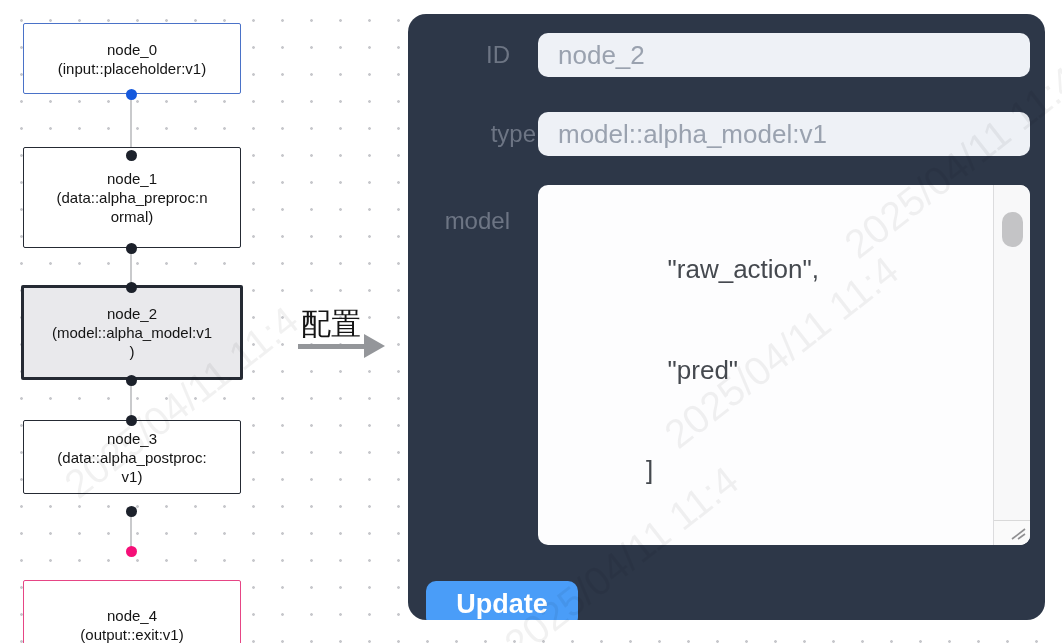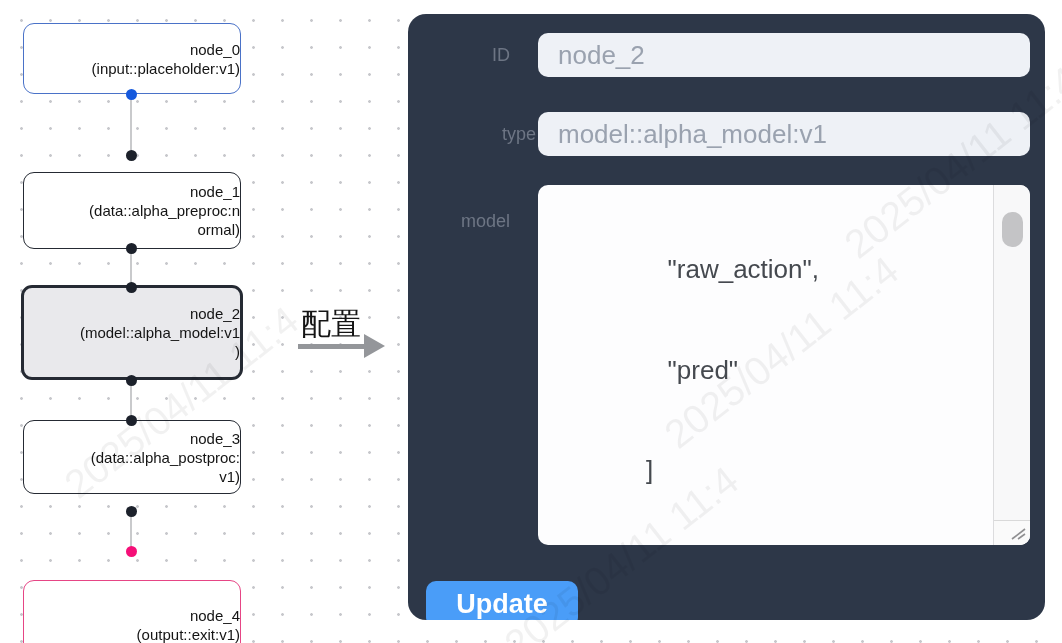--- a/index.html
+++ b/index.html
@@ -12,22 +12,22 @@
   .canvas::before {
     content:""; position:absolute; inset:0;
     background-image:radial-gradient(circle, #c7c8cc 1.3px, transparent 1.5px);
     background-size:29px 27px; background-position:7px 7px;
     pointer-events:none;
   }
 
   
   .node {
     position:absolute; left:23px; width:218px;
-    background:#ffffff; border:1.5px solid #252a33; border-radius:11px;
-    display:flex; flex-direction:column; align-items:flex-end; justify-content:center;
+    background:#ffffff; border:1.5px solid #252a33; border-radius:2px;
+    display:flex; flex-direction:column; align-items:center; justify-content:center;
     text-align:center; color:#141414; font-size:15px; line-height:19px;
     z-index:2;
   }
   .node-input    { border-color:#4a72c8; }
   .node-output   { border-color:#e64585; }
   .node-selected { border-width:3px; background:#e9e9ec; left:21px; width:222px; }
 
   .edge-seg {
     position:absolute; left:130px; width:2px; background:#c9cacc; z-index:1;
   }
@@ -51,21 +51,21 @@
     border-top:12px solid transparent; border-bottom:12px solid transparent;
   }
 
   
   .panel {
     position:absolute; left:408px; top:14px; width:637px; height:606px;
     background:#2d3748; border-radius:18px; overflow:hidden; z-index:4;
   }
   .field-label {
     position:absolute; left:0; width:102px; text-align:right;
-    color:#6d7584; font-size:18px;
+    color:#6d7584; font-size:24px;
   }
   .lbl-id   { top:19px; height:44px; line-height:44px; }
   .lbl-type { top:98px; height:44px; line-height:44px;margin-left:26px; }
   .lbl-config { top:192px; height:30px; line-height:30px; }
 
   .field-input {
     position:absolute; left:130px; width:492px; height:44px;
     background:#eef1f6; border:none; border-radius:10px;
     padding:0 20px; color:#9aa2af; font-size:26px;
     font-family:"Liberation Sans", sans-serif; outline:none;
@@ -116,21 +116,21 @@
   <div class="edge-seg" style="top:94px;height:61px"></div>
   <div class="edge-seg" style="top:248px;height:39px"></div>
   <div class="edge-seg" style="top:380px;height:40px"></div>
   <div class="edge-seg" style="top:511px;height:40px"></div>
 
   <div class="node node-input" style="top:23px;height:71px">
     <div>node_0</div>
     <div>(input::placeholder:v1)</div>
   </div>
 
-  <div class="node" style="top:172px;height:77px">
+  <div class="node" style="top:147px;height:101px">
     <div>node_1</div>
     <div>(data::alpha_preproc:n</div>
     <div>ormal)</div>
   </div>
 
   <div class="node node-selected" style="top:285px;height:95px">
     <div>node_2</div>
     <div>(model::alpha_model:v1</div>
     <div>)</div>
   </div>

